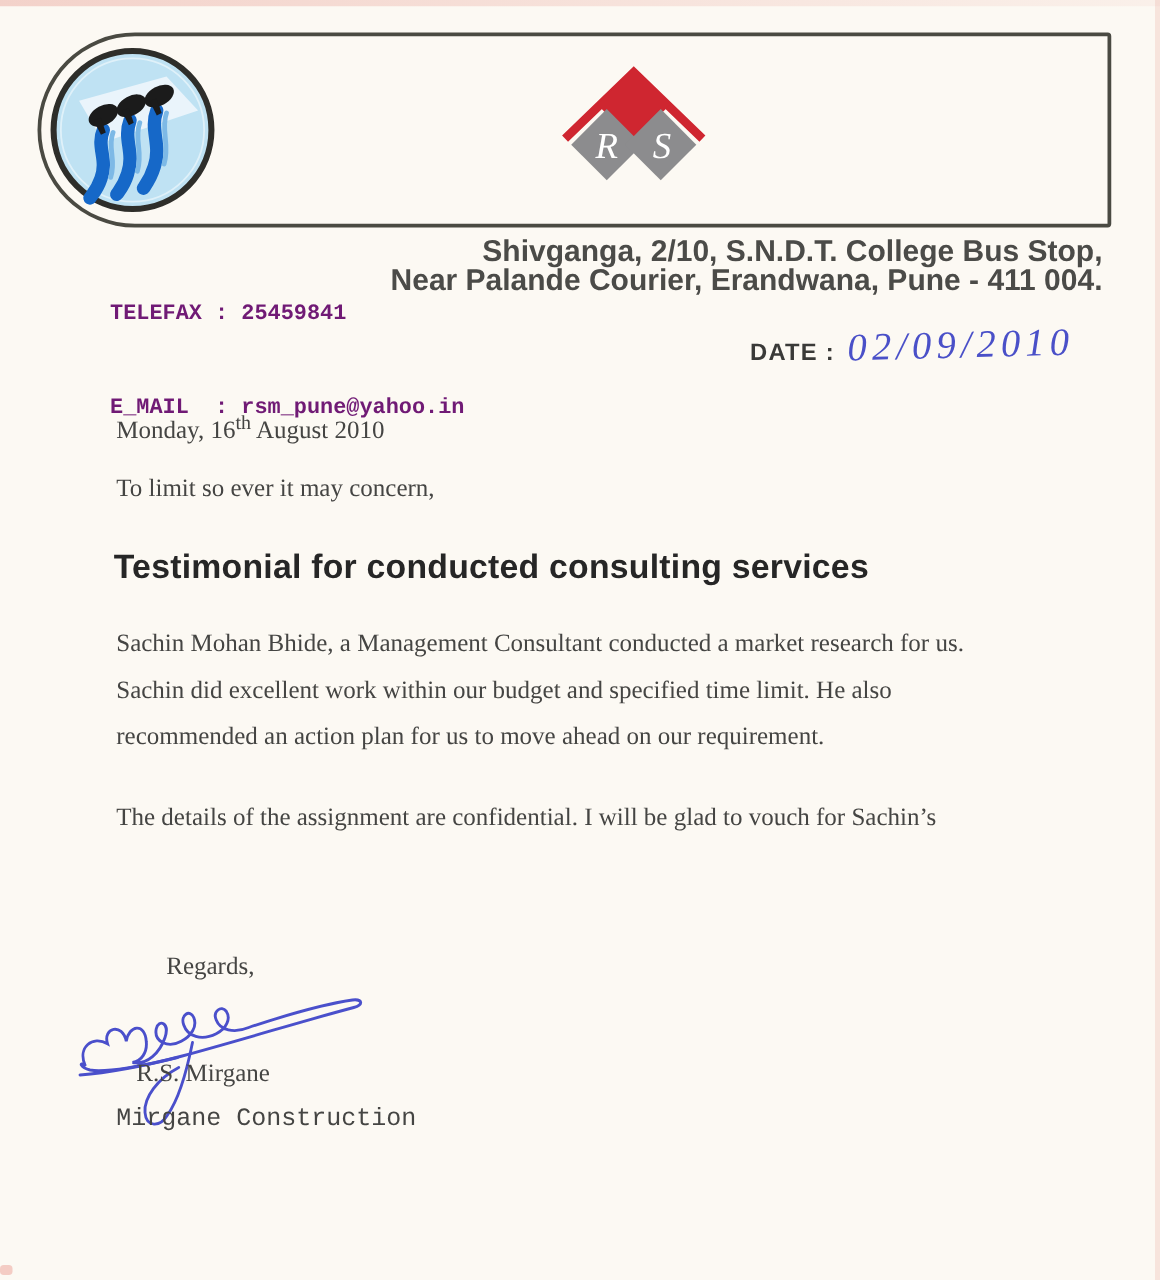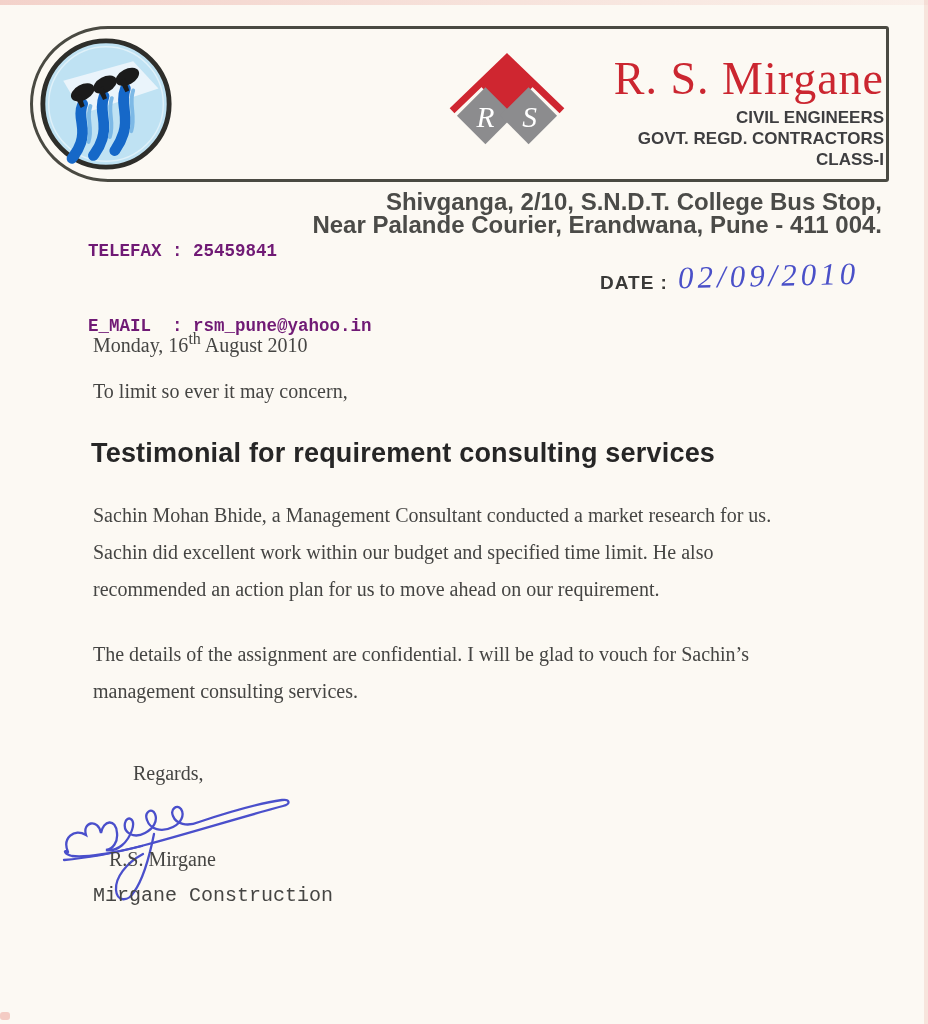--- a/index.html
+++ b/index.html
@@ -107,58 +107,49 @@
     <svg viewBox="0 0 120 106" width="118" height="104">
       <path d="M4 62 L60 8 L116 62" stroke="#cf2630" stroke-width="7" fill="none"></path>
       <polygon points="60,4 90,34 60,64 30,34" fill="#cf2630"></polygon>
       <polygon points="38,38 67,67 38,96 9,67" fill="#8c8c8e"></polygon>
       <polygon points="82,38 111,67 82,96 53,67" fill="#8c8c8e"></polygon>
       <text x="38" y="78" text-anchor="middle" font-family="Liberation Serif, serif" font-style="italic" font-size="30" fill="#ffffff">R</text>
       <text x="83" y="78" text-anchor="middle" font-family="Liberation Serif, serif" font-style="italic" font-size="30" fill="#ffffff">S</text>
     </svg>
   </div>
 
-  <div class="brand">
-    <div class="brand-name">R. S. Mirgane</div>
-    <div class="brand-sub">
-      <div>CIVIL ENGINEERS</div>
-      <div>GOVT. REGD. CONTRACTORS</div>
-      <div>CLASS-I</div>
-    </div>
-  </div>
 
   <div class="contact">
     <div>TELEFAX : 25459841</div>
     <div>E_MAIL  : rsm_pune@yahoo.in</div>
   </div>
   <div class="address">
     <div>Shivganga, 2/10, S.N.D.T. College Bus Stop,</div>
     <div>Near Palande Courier, Erandwana, Pune - 411 004.</div>
   </div>
 
   <div class="date-row">
     <span class="date-label">DATE :</span>
     <span class="date-value">02/09/2010</span>
   </div>
 
   <div class="bodytext dateline"><span>Monday, 16</span><sup>th</sup><span> August 2010</span></div>
 
   <div class="bodytext salutation">To limit so ever it may concern,</div>
 
-  <div class="heading">Testimonial for requirement consulting services</div>
+  <div class="heading">Testimonial for conducted consulting services</div>
 
   <div class="bodytext para para1">
     <div>Sachin Mohan Bhide, a Management Consultant conducted a market research for us.</div>
     <div>Sachin did excellent work within our budget and specified time limit. He also</div>
     <div>recommended an action plan for us to move ahead on our requirement.</div>
   </div>
 
   <div class="bodytext para para2">
     <div>The details of the assignment are confidential. I will be glad to vouch for Sachin’s</div>
-    <div>management consulting services.</div>
   </div>
 
   <div class="bodytext closing">Regards,</div>
 
   <svg class="signature-svg" viewBox="0 0 260 125">
     <g stroke="#3b41c8" stroke-width="2.3" fill="none" stroke-linecap="round" opacity="0.92">
       <path d="M10 64 C4 50 16 40 28 47 C24 34 40 30 43 45 C45 32 58 30 59 45 C60 54 55 61 48 62
                C60 64 70 54 74 42 C78 30 69 27 67 35 C65 45 76 51 87 45
                C95 41 100 33 97 26 C94 19 86 24 89 32 C92 41 103 45 115 39
                C123 35 127 27 123 21 C119 16 112 21 115 28 C118 36 129 39 141 34

